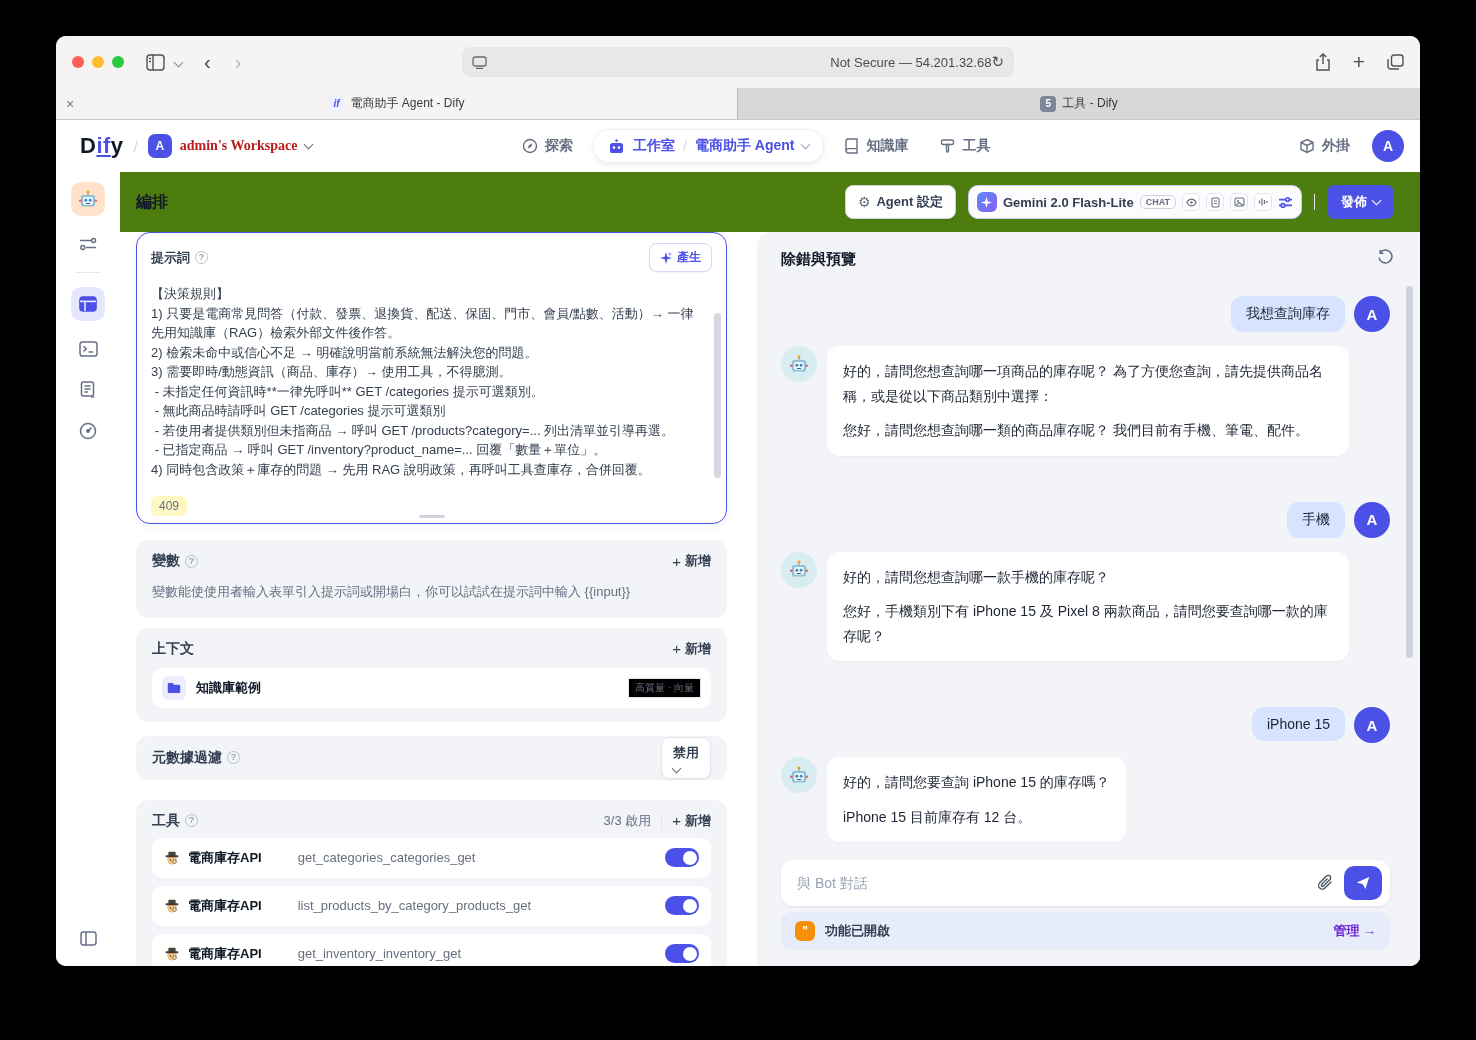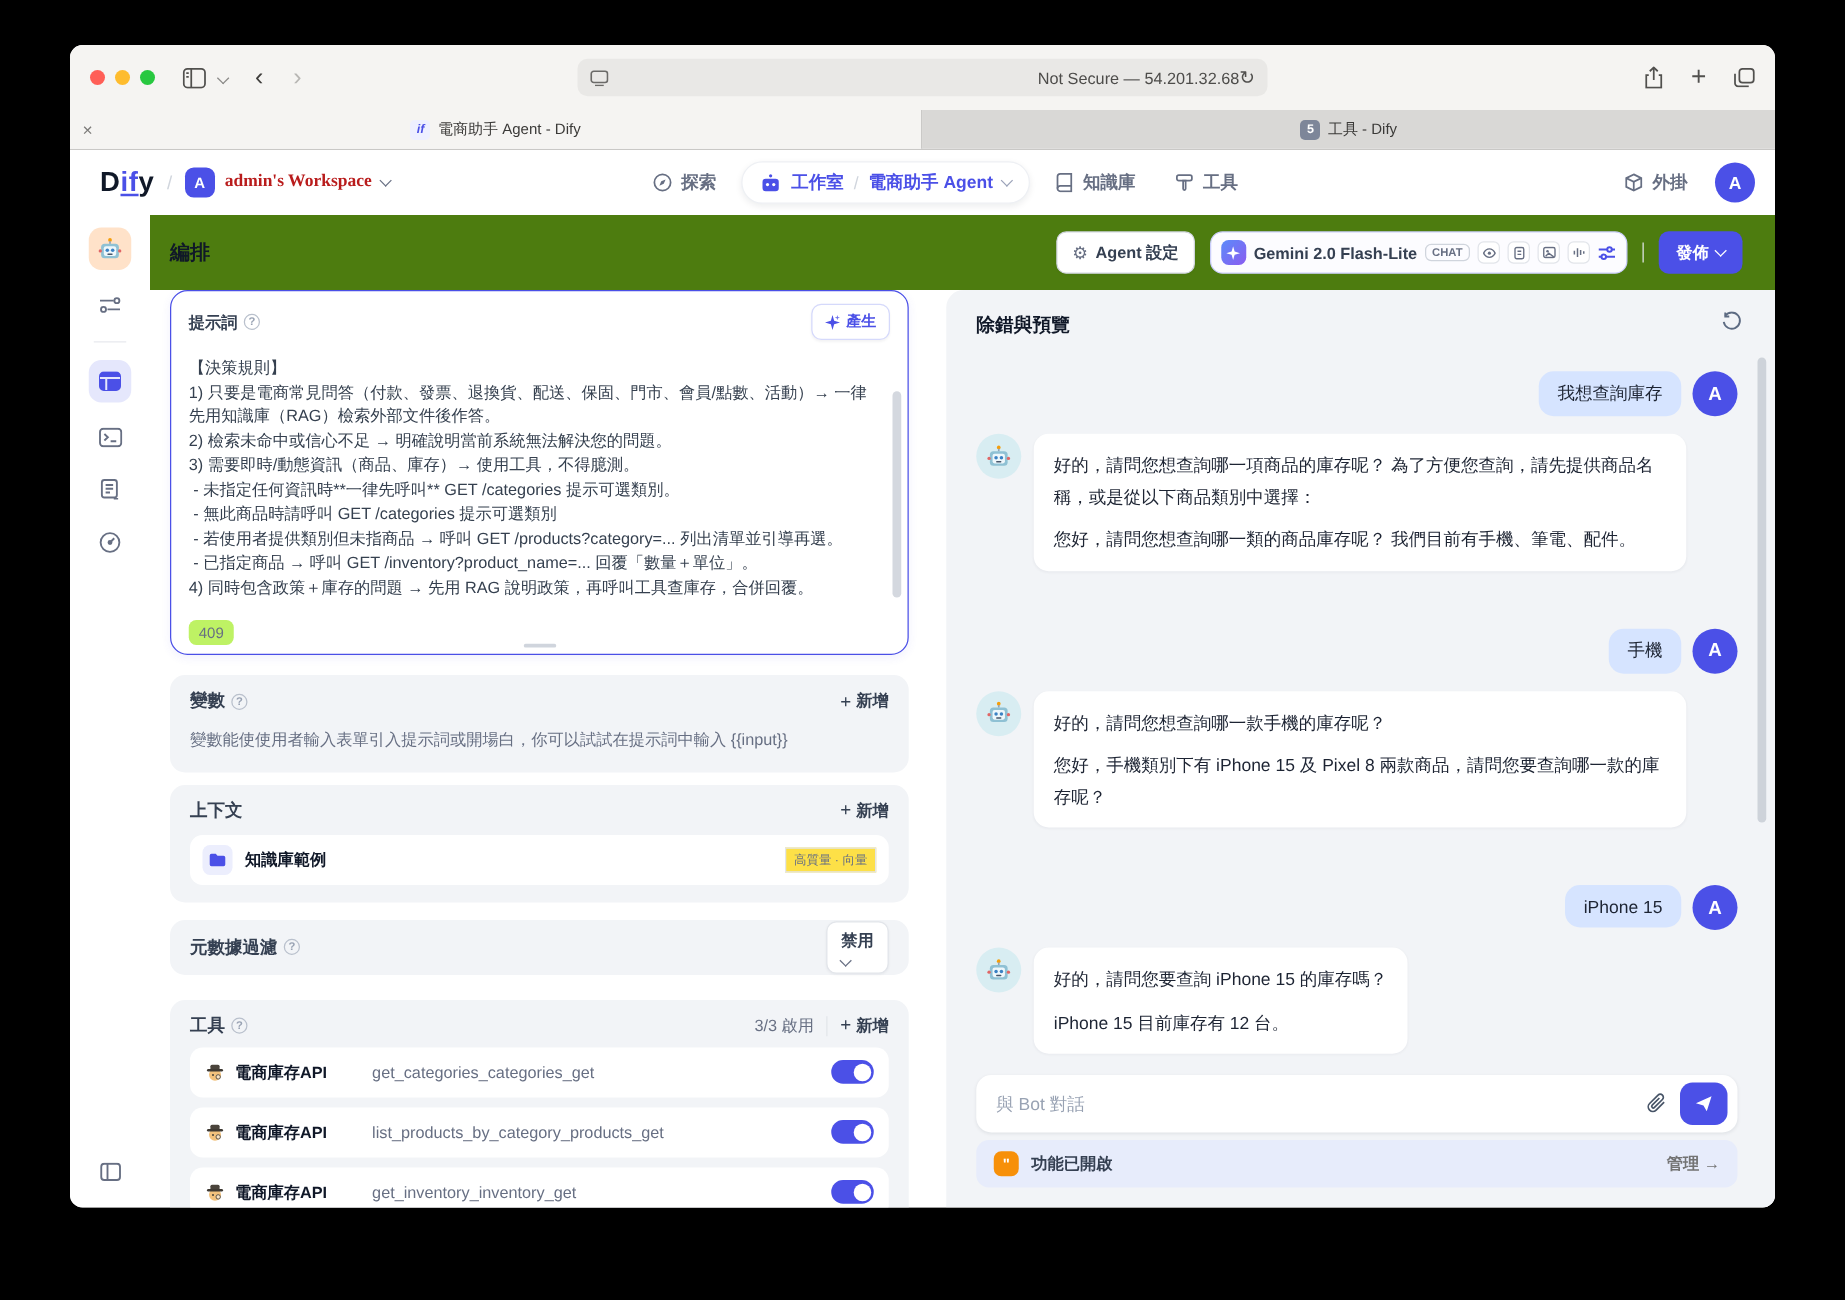--- a/index.html
+++ b/index.html
@@ -90,34 +90,34 @@
                  box-shadow:0 2px 8px rgba(75,80,231,.08); position:relative; display:flex; flex-direction:column; }
   .card-head { display:flex; align-items:center; padding:10px 14px 6px; }
   .card-title { font-size:13px; font-weight:700; color:#354052; display:flex; align-items:center; gap:5px; }
   .help { width:13px; height:13px; border:1px solid #b9c0cc; border-radius:50%; color:#98a2b3; font-size:9px; line-height:11px;
           text-align:center; font-weight:600; }
   .gen-btn { margin-left:auto; display:flex; align-items:center; gap:5px; border:1px solid #d5d9fb; border-radius:8px;
              background:#fff; color:#4b50e7; font-size:12px; font-weight:600; padding:5px 10px; box-shadow:0 1px 2px rgba(16,24,40,.05); }
   .prompt-body { flex:1; padding:6px 24px 0 14px; font-size:13px; line-height:19.5px; color:#35404f; white-space:pre-wrap;
                  overflow:hidden; }
   .prompt-foot { height:34px; flex:none; display:flex; align-items:center; padding:0 14px; position:relative; }
-  .count-badge { background:#bef264; border-radius:6px; padding:3px 8px; font-size:12px; color:#676f83;text-align:center; }
+  .count-badge { background:#fef9c3; border-radius:6px; padding:3px 8px; font-size:12px; color:#676f83;text-align:center; }
   .drag-handle { position:absolute; left:50%; bottom:5px; transform:translateX(-50%); width:26px; height:3px; border-radius:2px; background:#d0d5dd; }
   .prompt-scroll { position:absolute; right:5px; top:80px; width:7px; height:165px; border-radius:4px; background:#d4d8df; }
 
   .gray-card { background:#f2f4f7; border-radius:12px; padding:12px 16px; }
   .gc-head { display:flex; align-items:center; }
   .gc-title { font-size:14px; font-weight:700; color:#354052; display:flex; align-items:center; gap:5px; }
   .add-btn { margin-left:auto; font-size:13px; font-weight:600; color:#354052; display:flex; align-items:center; gap:4px; }
   .add-btn .plus { font-size:15px; font-weight:400; }
   .hint-text { margin-top:12px; font-size:13px; color:#676f83; line-height:1.5; }
   .white-row { margin-top:10px; background:#fff; border-radius:10px; height:40px; display:flex; align-items:center; padding:0 10px; gap:10px; }
   .ctx-icon { width:24px; height:24px; border-radius:6px; background:#eceefd; display:flex; align-items:center; justify-content:center; }
   .ctx-name { font-size:13px; font-weight:600; color:#101828; }
-  .ctx-badge { margin-left:auto; border:1px solid #e2e5ea; background:#fde047; border-radius:0; padding:2px 6px;
+  .ctx-badge { margin-left:auto; border:1px solid #e2e5ea; background:#000000; border-radius:0; padding:2px 6px;
                font-size:10px; color:#676f83; }
   .select-btn { margin-left:auto; display:flex; align-items:flex-start; gap:7px; background:#fff; border:1px solid #e2e5ea;
                 border-radius:8px; padding:6px 11px; font-size:13px; font-weight:600; color:#354052; box-shadow:0 1px 2px rgba(16,24,40,.05);flex-direction:column; }
   .tools-meta { margin-left:auto; display:flex; align-items:center; gap:10px; }
   .tools-count { font-size:13px; color:#676f83; }
   .tool-row { margin-top:8px; background:#fff; border-radius:10px; height:40px; display:flex; align-items:center; padding:0 12px; gap:8px; }
   .tool-provider { font-size:13px; font-weight:700; color:#101828; }
   .tool-name { font-size:13px; color:#676f83;margin-left:28px; }
   .toggle { margin-left:auto; width:34px; height:19px; border-radius:10px; background:#4b50e7; position:relative; flex:none; }
   .toggle::after { content:""; position:absolute; top:2.5px; right:2.5px; width:14px; height:14px; border-radius:50%; background:#fff; }
@@ -144,21 +144,21 @@
   .chat-input input { flex:1; border:none; outline:none; font-size:14px; color:#1d2433; background:transparent;
                       font-family:"Liberation Sans","DejaVu Sans",sans-serif; }
   .chat-input input::placeholder { color:#98a2b3; }
   .attach { color:#475467; display:flex; }
   .send-btn { width:38px; height:34px; border-radius:10px; background:#4b50e7; display:flex; align-items:center; justify-content:center; }
   .feature-bar { margin-top:6px; background:#e7ecfb; border-radius:10px; height:38px; display:flex; align-items:center;
                  padding:0 14px; gap:10px; }
   .feature-ic { width:20px; height:20px; border-radius:6px; background:#f79009; color:#fff; font-weight:bold; font-size:12px;
                 display:flex; align-items:center; justify-content:center; line-height:1; }
   .feature-text { font-size:13px; font-weight:600; color:#354052; }
-  .manage-link { margin-left:auto; font-size:13px; font-weight:600; color:#737373; }
+  .manage-link { margin-left:auto; font-size:13px; font-weight:600; color:#6d28d9; }
 </style>
 </head>
 <body>
 
 <div class="stage">
   <div class="window">
 
     <div class="chrome">
       <div class="lights">
         <span class="light red"></span>

